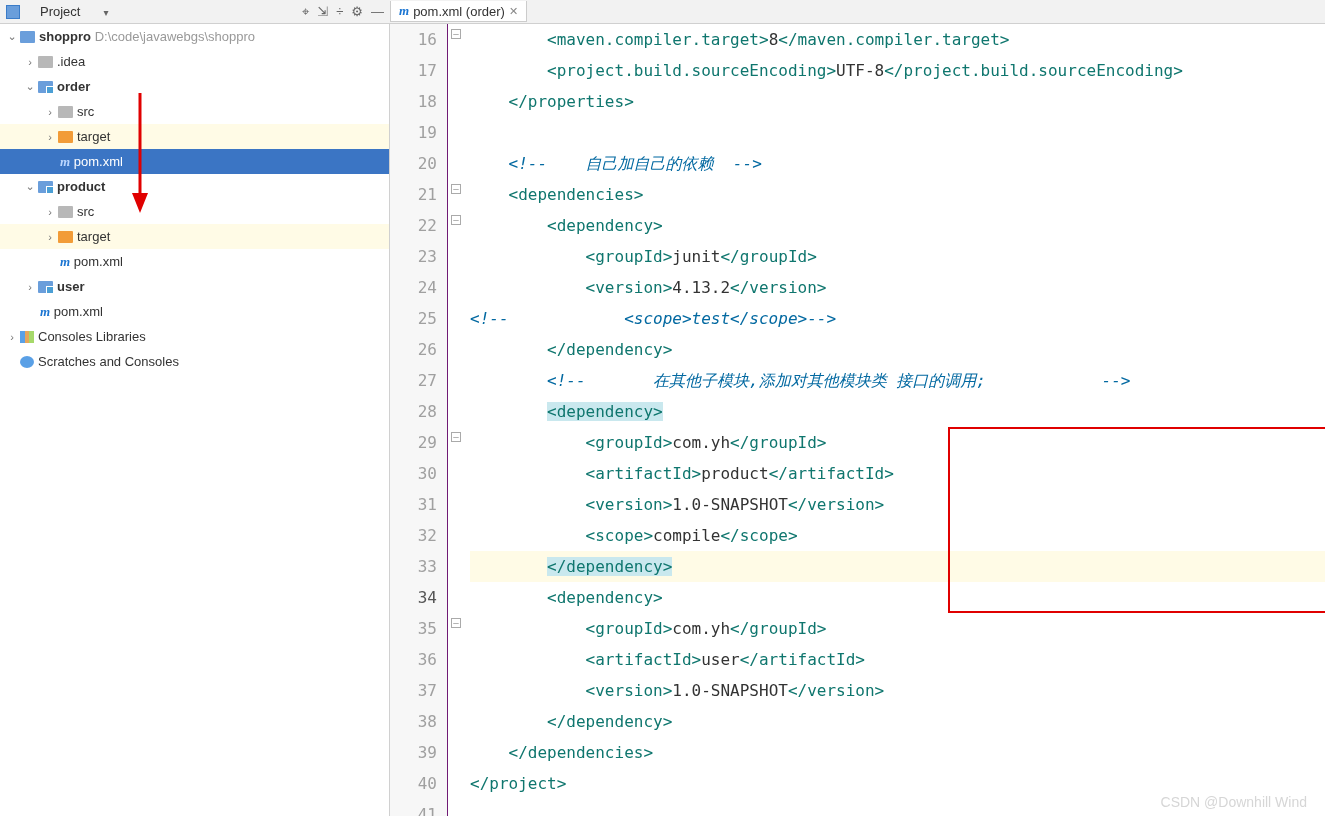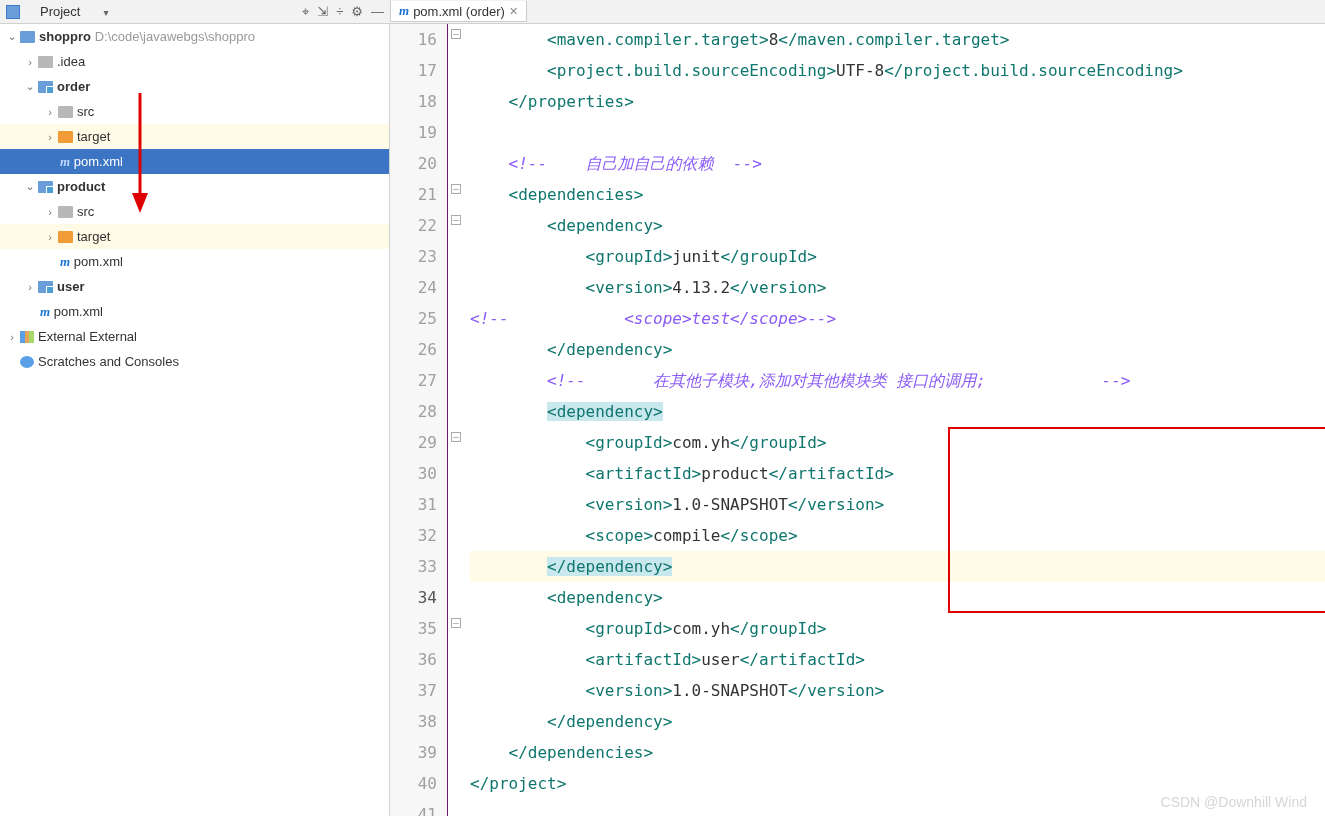--- a/index.html
+++ b/index.html
@@ -32,21 +32,21 @@
   .red-arrow { position: absolute; left: 130px; top: 64px; pointer-events: none; }
   .editor { flex: 1; position: relative; font-family: "Consolas", monospace; font-size: 16px; }
   .gutter { position: absolute; left: 0; top: 0; width: 58px; background: #f7f7f7; border-right: 1px solid #701a75; height: 100%; }
   .fold-strip { position: absolute; left: 58px; top: 0; width: 20px; height: 100%; }
   .ln { height: 31px; line-height: 31px; text-align: right; padding-right: 10px; color: #a0a0a0; }
   .ln.cur { color: #555; }
   .code-area { position: absolute; left: 80px; top: 0; right: 0; height: 100%; }
   .code-line { height: 31px; line-height: 31px; white-space: pre; }
   .code-line.cur { background: #fffbe6; }
   .tag { color: #0f766e; }
-  .cmt, .cmt .tag { color: #8b5cf6; font-style: italic; }
+  .cmt, .cmt .tag { color: #0369a1; font-style: italic; }
   .txt { color: #333; }
   .hl-tag { background: #c9e8ee; }
   .red-box { position: absolute; border: 2px solid #e00000; pointer-events: none; }
   .fold-m { position:absolute; width:10px; height:10px; border:1px solid #aaa; background:#fff; font-size:9px; text-align:center; line-height:8px; color:#888; left:3px; }
   .watermark { position: absolute; right: 18px; bottom: 6px; font-size: 14px; color: #d6d6d6; font-family: sans-serif; }
 </style>
 </head>
 <body>
 
 <div class="top-row">
@@ -128,21 +128,21 @@
       <span class="module-icon"></span>
       <span class="bold">user</span>
     </div>
     <div class="tree-row" style="padding-left:40px">
       <span class="m-icon">m</span>&nbsp;
       <span>pom.xml</span>
     </div>
     <div class="tree-row" style="padding-left:4px">
       <span class="arrow">›</span>
       <span class="lib-icon"></span>
-      <span>External External</span>
+      <span>Consoles Libraries</span>
     </div>
     <div class="tree-row" style="padding-left:20px">
       <span class="scratch-icon"></span>
       <span>Scratches and Consoles</span>
     </div>
     <svg class="red-arrow" width="30" height="130">
       <line x1="10" y1="5" x2="10" y2="110" stroke="#e00000" stroke-width="3"></line>
       <polygon points="10,125 2,105 18,105" fill="#e00000"></polygon>
     </svg>
   </div>

